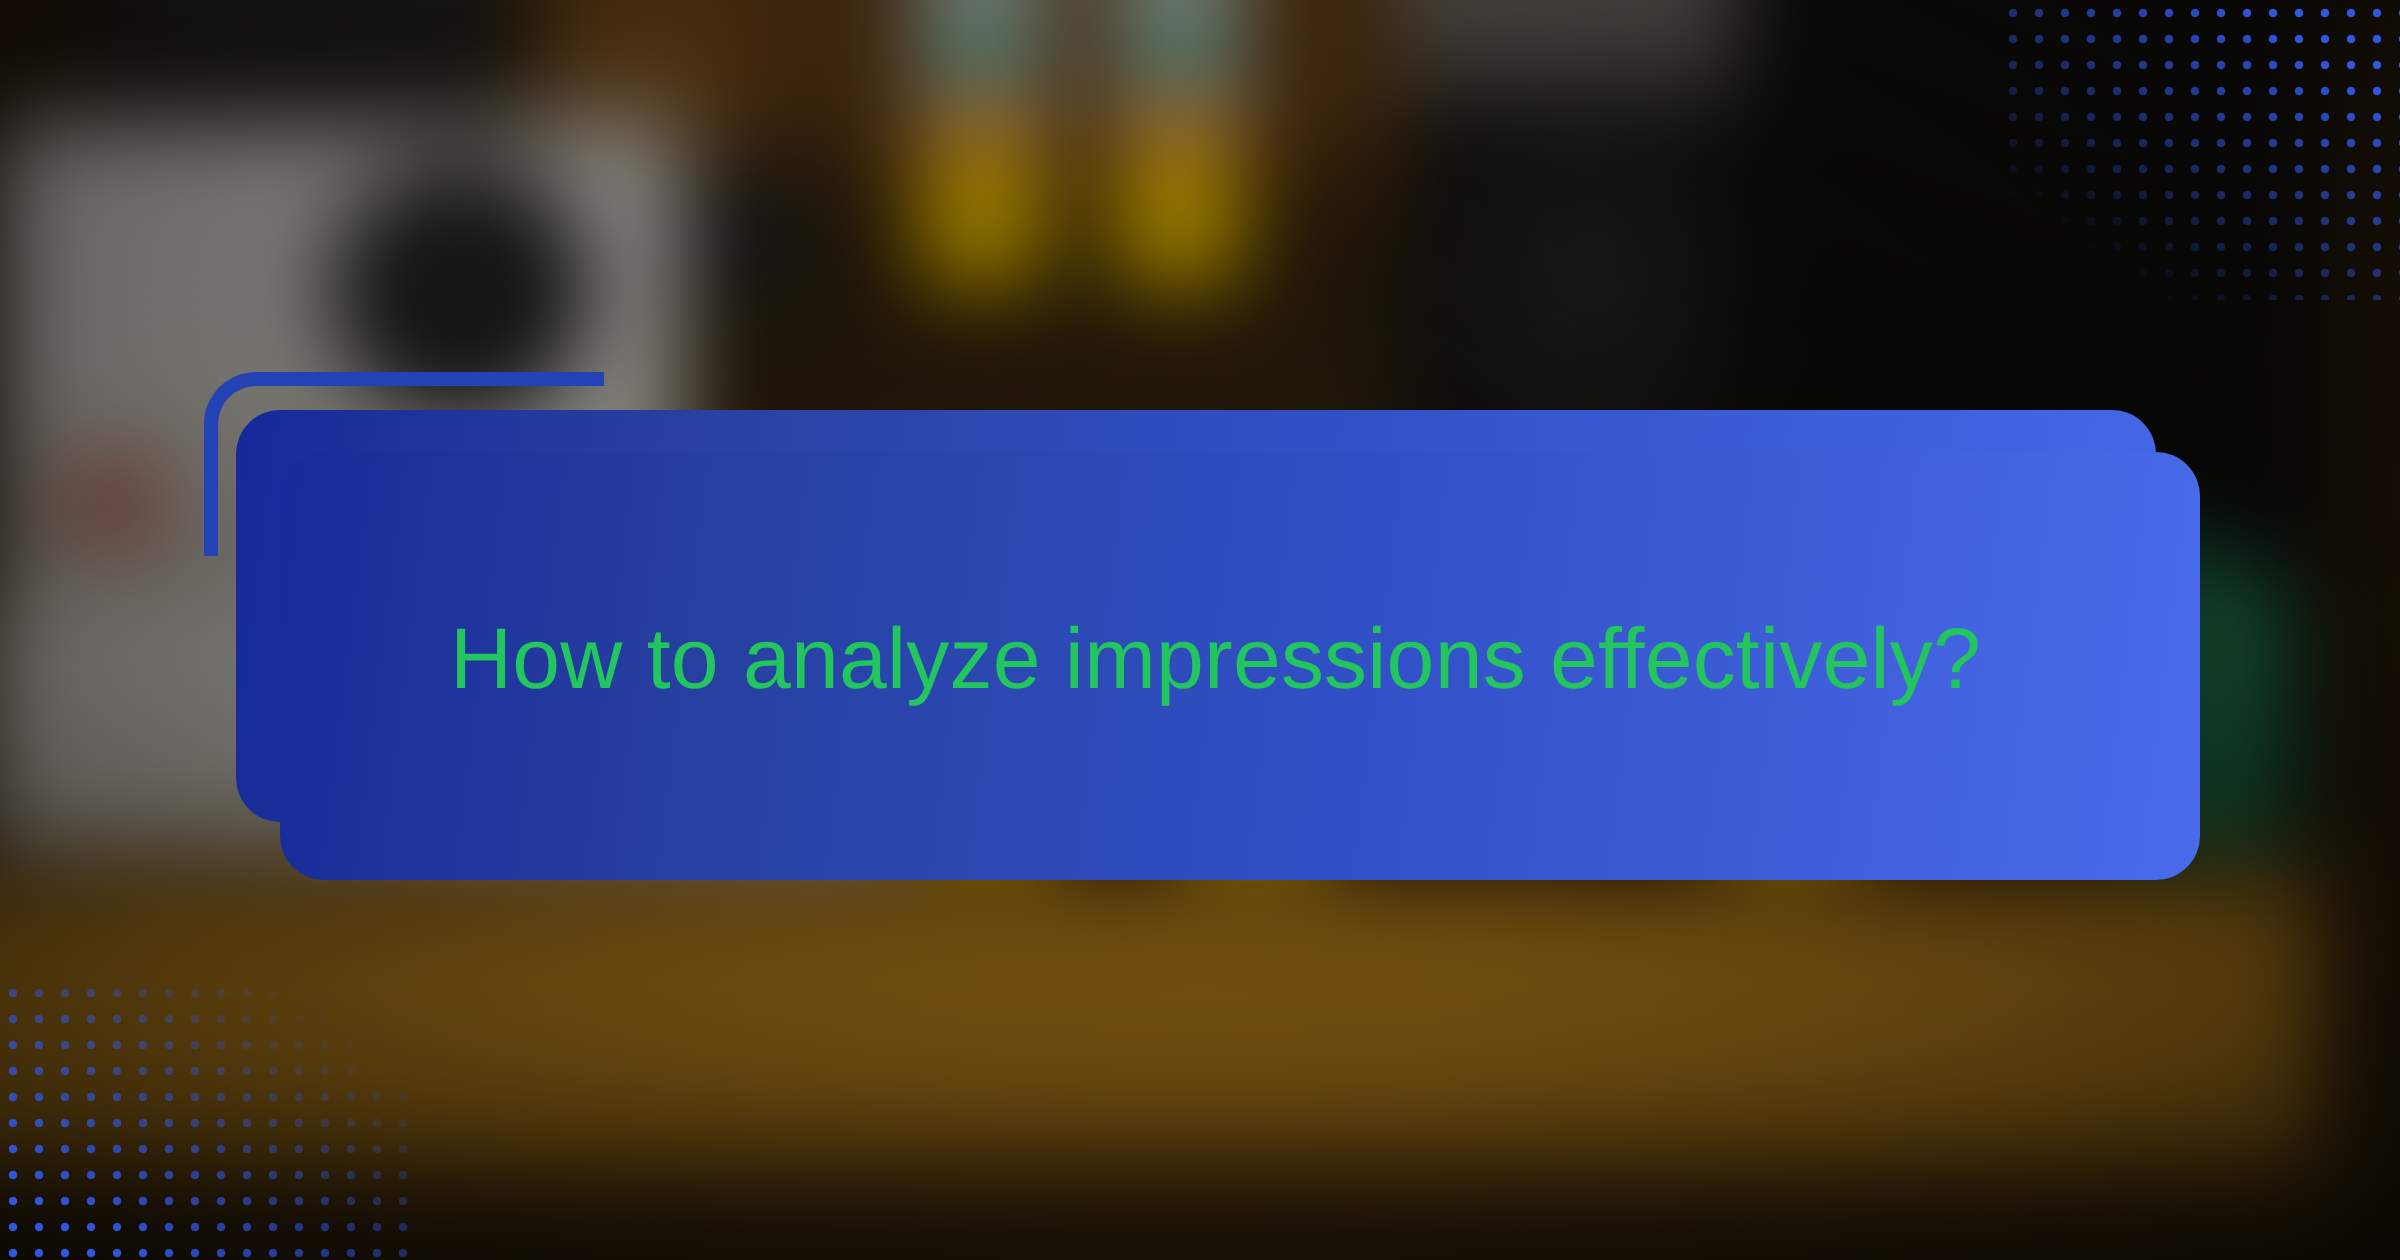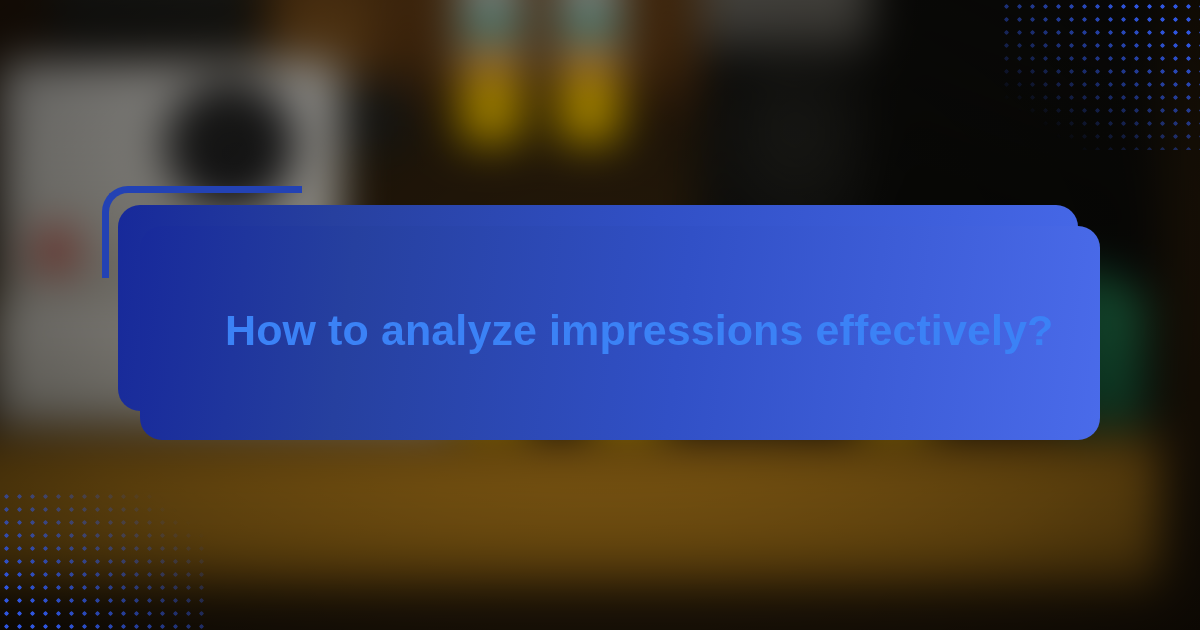--- a/index.html
+++ b/index.html
@@ -184,23 +184,23 @@
   .card-front{
     left:140px; top:226px;
     width:960px; height:214px;
     background:linear-gradient(97deg,#182a9b 0%,#26409f 22%,#3150c6 56%,#4a6bea 100%);
   }
 
   .card-title{
     position:absolute;
     left:225px; top:300px;
     width:880px;
-    color:#3b82f6;
+    color:#22c55e;
     font-size:43px;
-    font-weight:700;
+    font-weight:400;
     letter-spacing:0.1px;
     line-height:60px;
     white-space:nowrap;
   }
 </style>
 </head>
 <body>
 
 <div id="stage">
 

